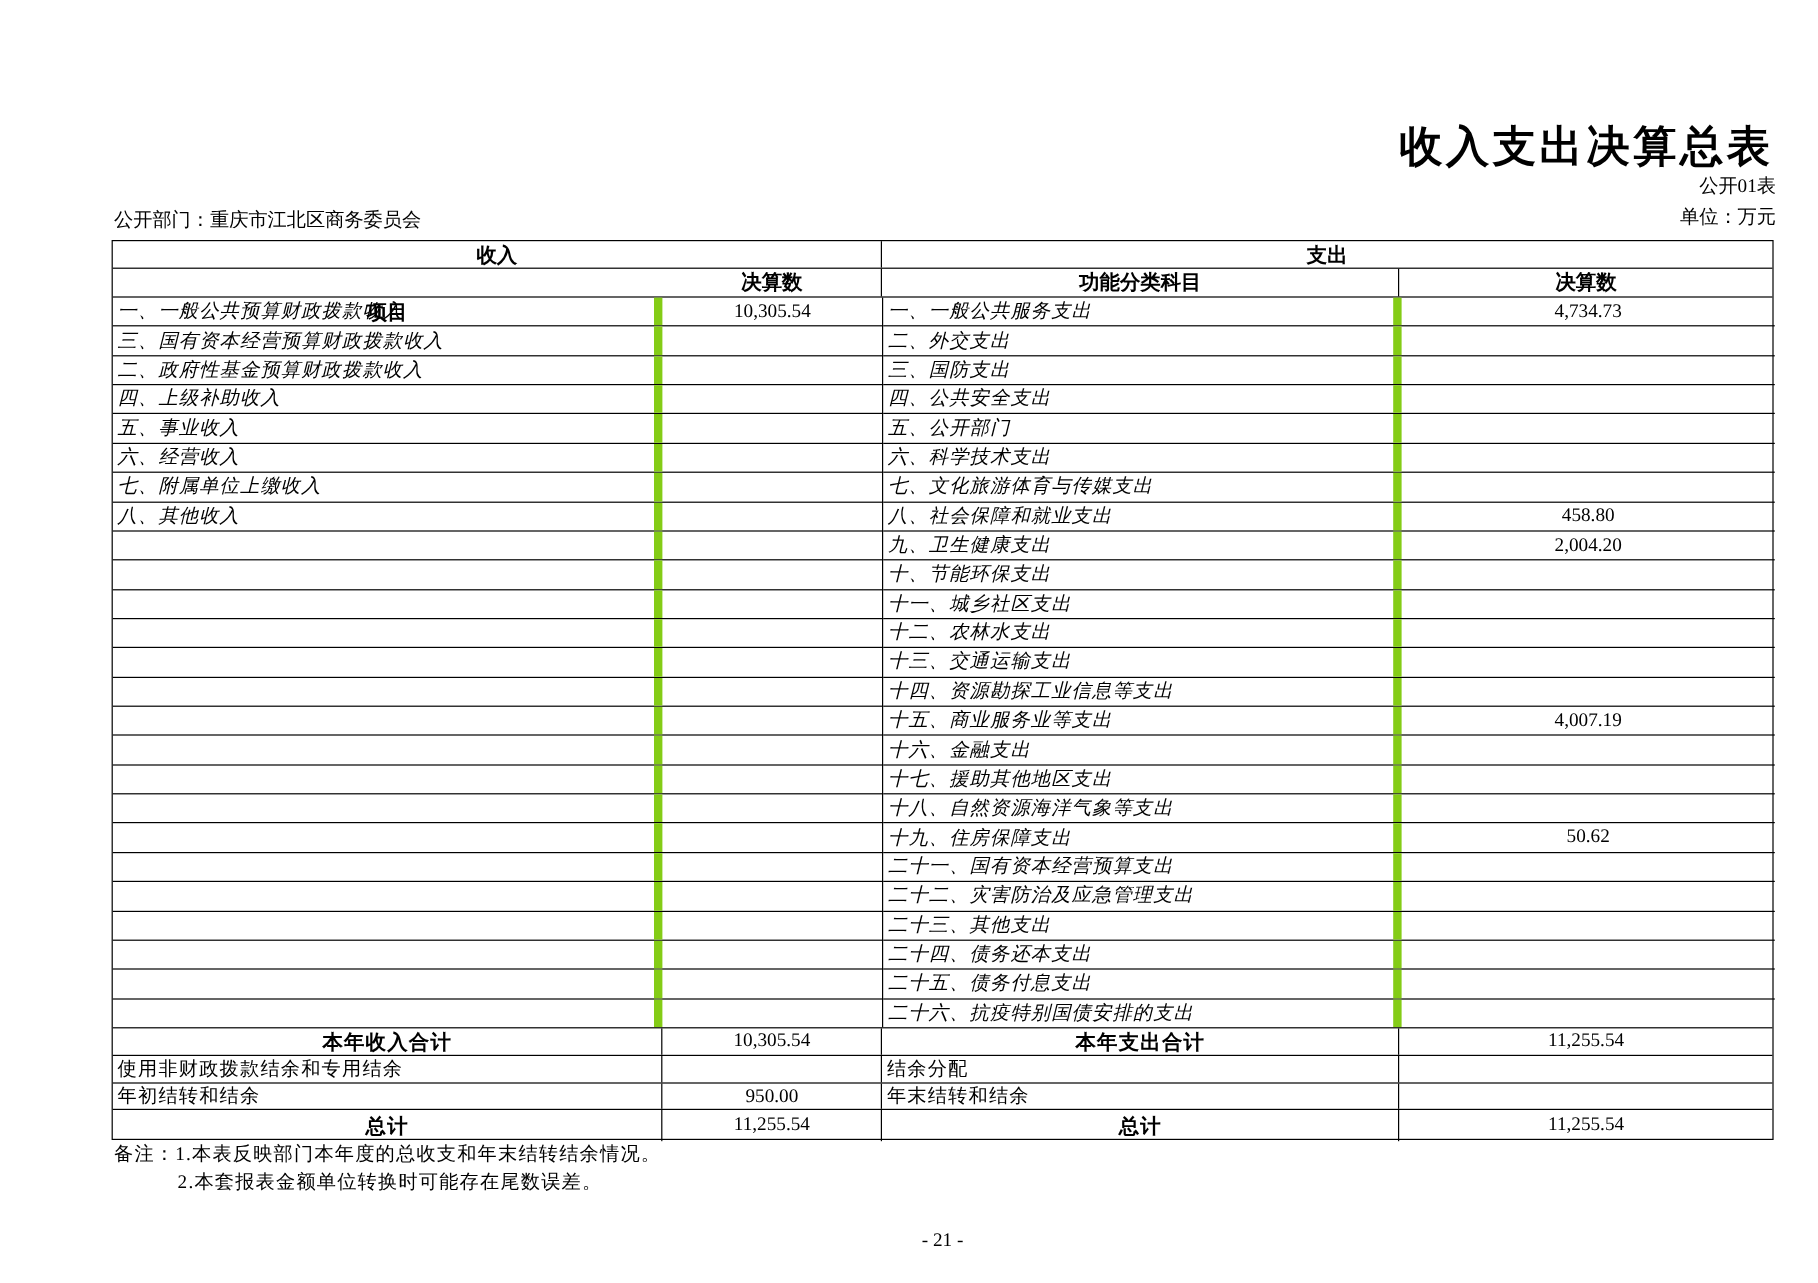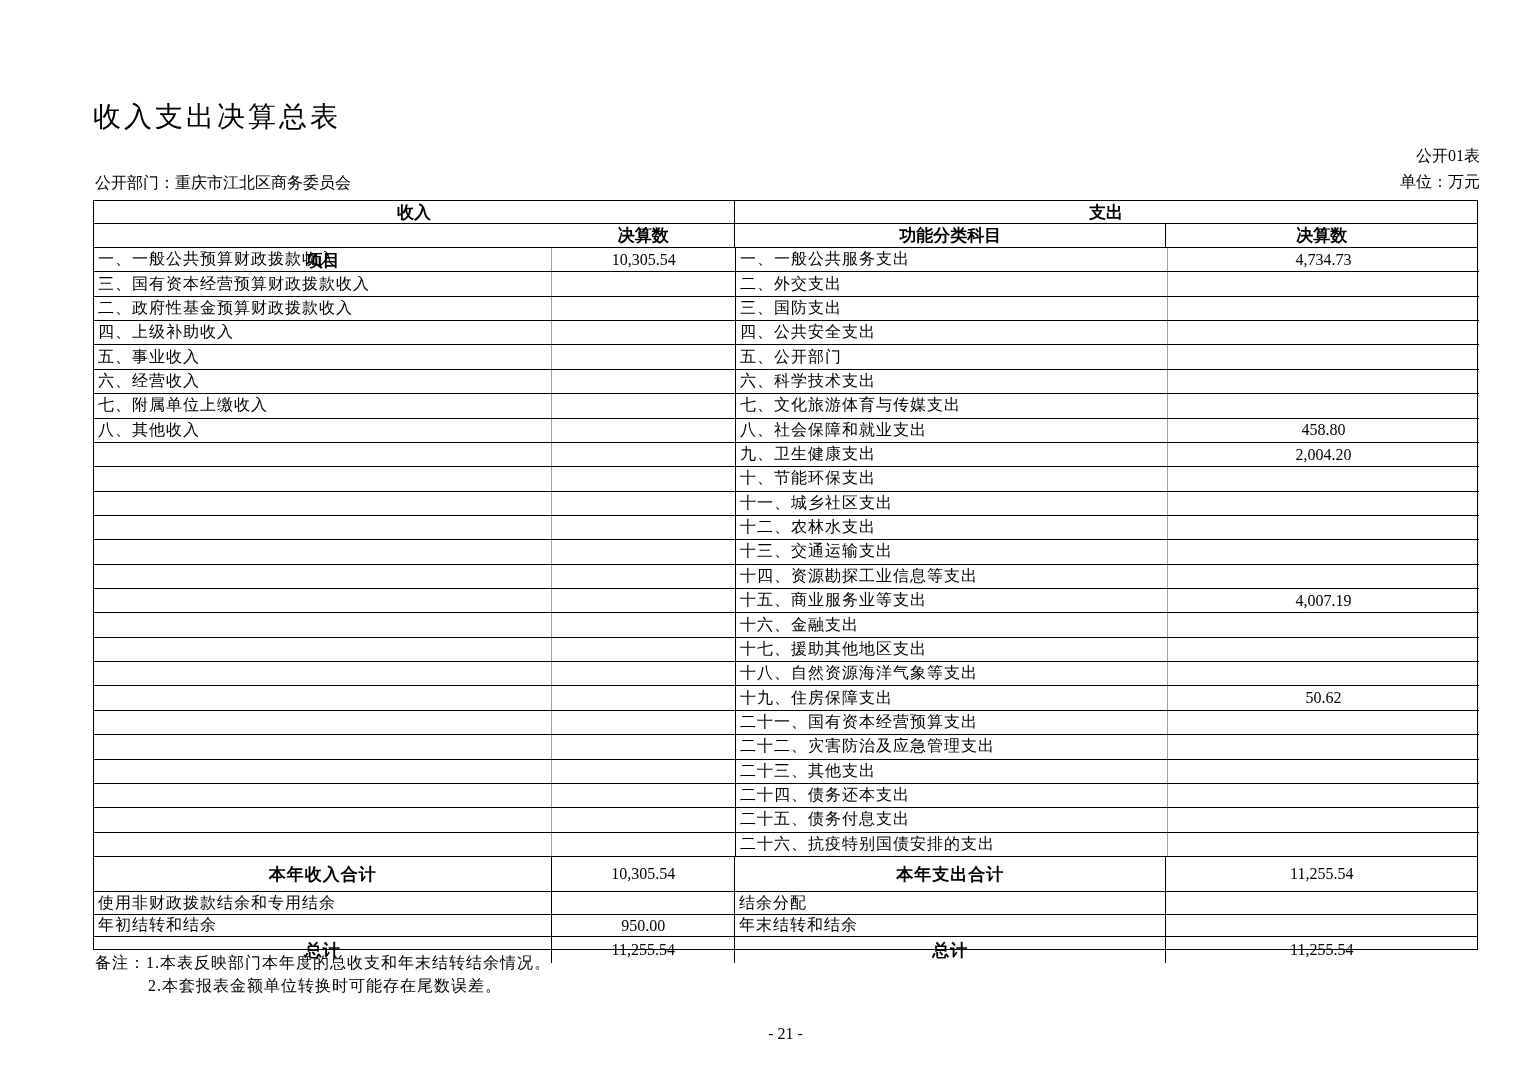--- a/index.html
+++ b/index.html
@@ -6,21 +6,21 @@
   .sheet{
     position:relative;
     width:1515px;height:1069px;
     background:#ffffff;
     font-family:"Liberation Serif","DejaVu Serif",serif;
     color:#000;
     overflow:hidden;
   }
   .title{
     position:absolute;left:93px;top:98px;width:1385px;
-    text-align:left;font-size:28px;font-weight:normal;letter-spacing:3px;
+    text-align:right;font-size:36px;font-weight:bold;letter-spacing:3px;
   }
   .meta-right{
     position:absolute;right:35px;top:143px;width:300px;
     text-align:right;font-size:16px;line-height:26px;
   }
   .department{
     position:absolute;left:95px;top:173px;font-size:16px;
   }
   .fintable{
     position:absolute;left:93px;top:200px;width:1385px;height:750px;
@@ -40,31 +40,31 @@
   .w-ival{width:183px;border-right:1px solid #000;}
   .w-elbl{width:432px;border-right:1px solid #000;}
   .w-eval{width:311px;}
   .tbody{display:flex;height:608px;flex:none;}
   .half{display:flex;flex-direction:column;box-sizing:border-box;height:608px;}
   .half-left{width:642px;border-right:1px solid #000;}
   .half-right{width:743px;}
   .trow{display:flex;flex:1 1 0;border-bottom:1px solid #000;box-sizing:border-box;min-height:0;}
   .half .trow:last-child{border-bottom:none;}
   .cell{display:flex;align-items:center;box-sizing:border-box;overflow:hidden;white-space:nowrap;}
-  .cell.lbl{padding-left:4px;border-right:1px solid #84cc16;letter-spacing:1px;}
+  .cell.lbl{padding-left:4px;border-right:7px solid #84cc16;letter-spacing:1px;font-style:italic;}
   .cell.val{justify-content:center;}
   .half-left .cell.lbl{width:459px;}
   .half-left .cell.val{width:183px;border-right:none;}
   .half-right .cell.lbl{width:432px;}
   .half-right .cell.val{width:311px;border-right:none;}
   .summary{display:flex;flex-direction:column;flex:none;}
   .srow{display:flex;border-bottom:1px solid #000;box-sizing:border-box;}
   .srow:first-child{border-top:1px solid #000;}
   .srow:last-child{border-bottom:none;}
-  .srow:nth-child(1){height:36px;}
+  .srow:nth-child(1){height:24px;}
   .srow:nth-child(2){height:23px;}
   .srow:nth-child(3){height:22px;}
   .srow:nth-child(4){height:26px;}
   .srow .cell{white-space:nowrap;}
   .srow .c1{width:459px;border-right:1px solid #000;padding-left:4px;letter-spacing:1px;}
   .srow .c2{width:183px;border-right:1px solid #000;justify-content:center;}
   .srow .c3{width:432px;border-right:1px solid #000;padding-left:4px;letter-spacing:1px;}
   .srow .c4{width:311px;justify-content:center;}
   .srow:nth-child(1) .c1,.srow:nth-child(4) .c1,
   .srow:nth-child(1) .c3,.srow:nth-child(4) .c3{

